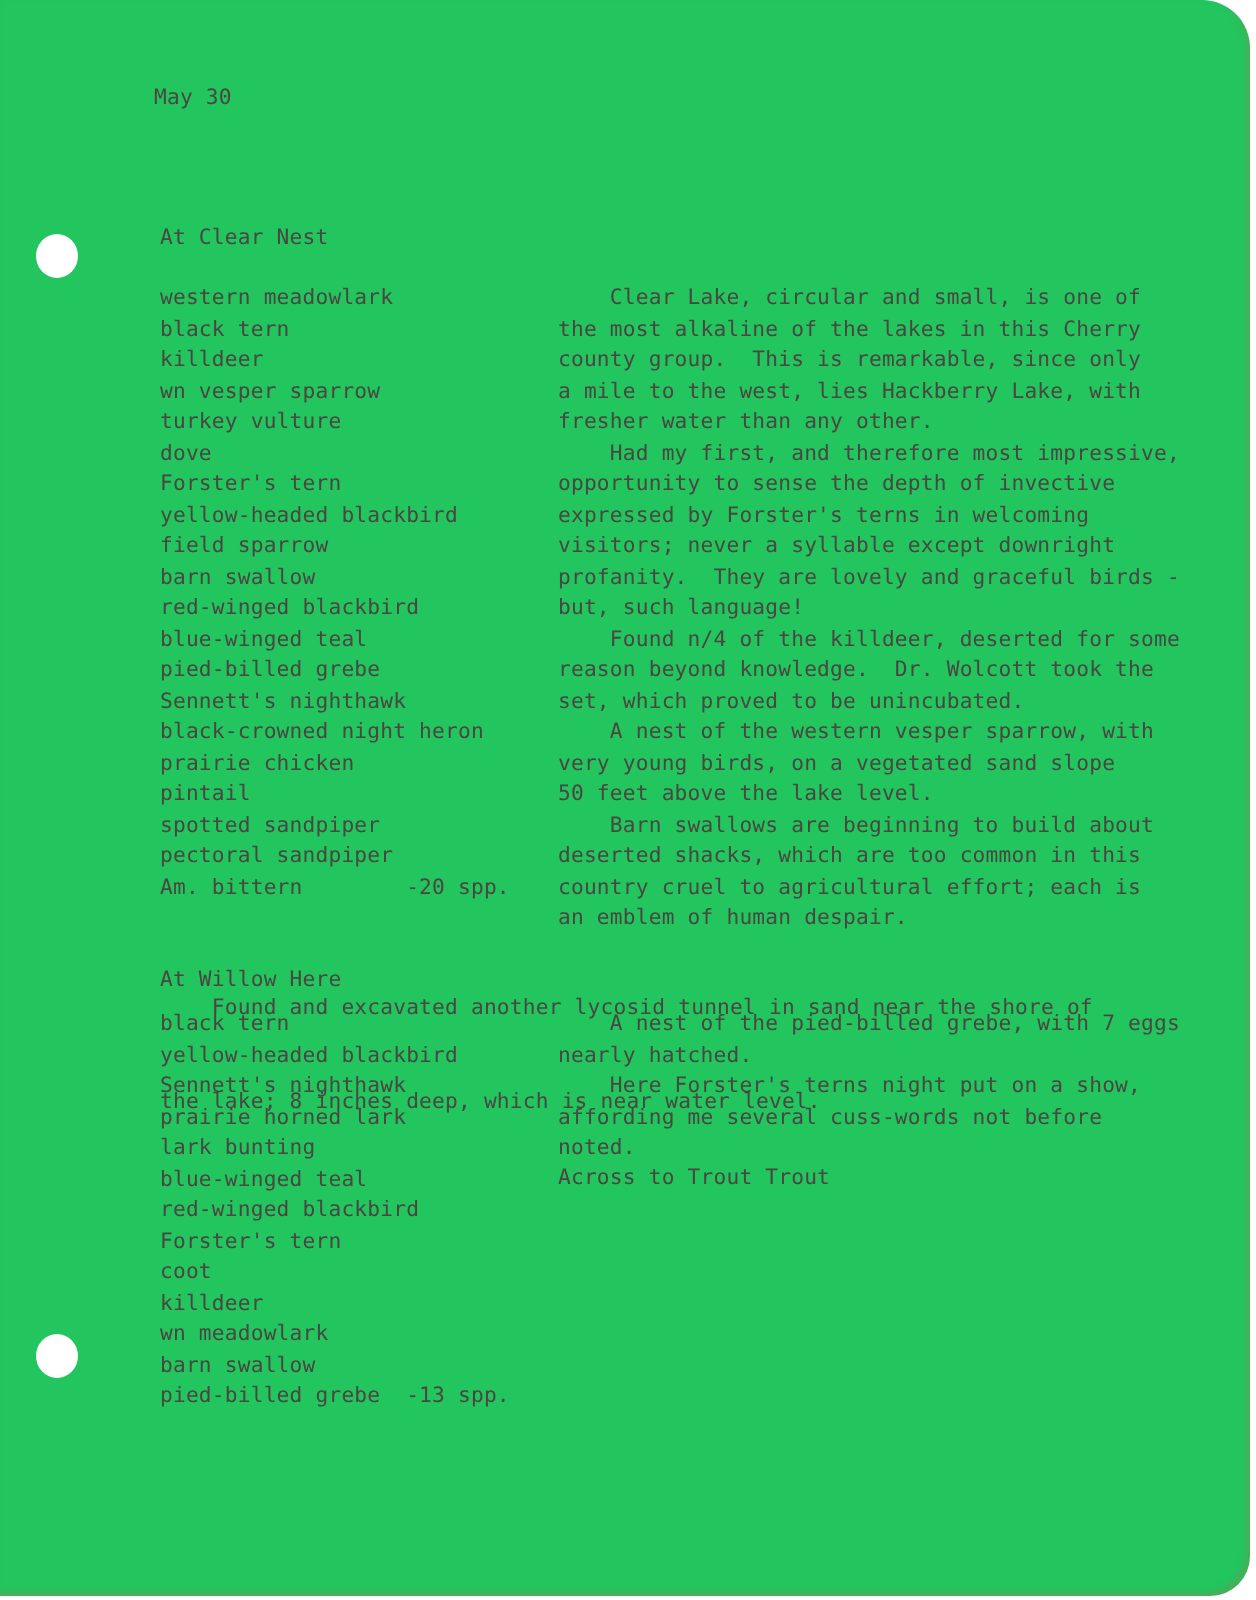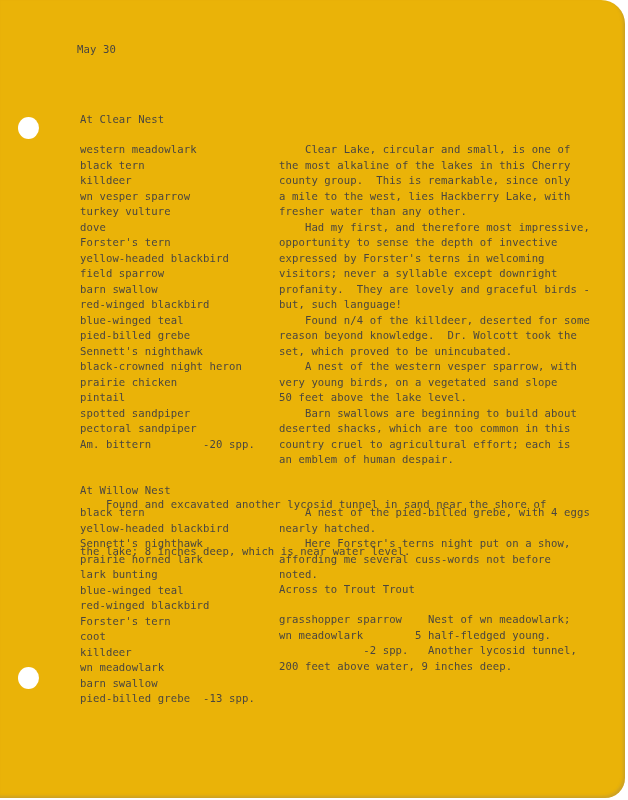--- a/index.html
+++ b/index.html
@@ -3,21 +3,21 @@
 <meta charset="utf-8">
 <style>
   html, body { margin: 0; padding: 0; }
   body {
     width: 628px; height: 800px; background: #ffffff; overflow: hidden;
     position: relative;
     font-family: "DejaVu Sans Mono", "Liberation Mono", monospace;
   }
   .page {
     position: absolute; left: 0; top: 0; width: 625px; height: 798px;
-    background: #eab308;
+    background: #22c55e;
     border-top-right-radius: 24px; border-bottom-right-radius: 20px;
     box-shadow: inset -2px -2px 3px rgba(150,130,90,0.35);
   }
   .hole {
     position: absolute; width: 21px; height: 22px; border-radius: 50%;
     background: #ffffff; left: 18px;
   }
   .t {
     position: absolute; white-space: pre; font-size: 10.6px; line-height: 15.5px;
     color: #4a4640; letter-spacing: 0.1px;
@@ -37,20 +37,19 @@
   <div class="t" style="left:80px; top:112px">At Clear Nest</div>
 
   <div class="t list" id="cl-species" style="left:80px; top:142px"><div>western meadowlark</div><div>black tern</div><div>killdeer</div><div>wn vesper sparrow</div><div>turkey vulture</div><div>dove</div><div>Forster's tern</div><div>yellow-headed blackbird</div><div>field sparrow</div><div>barn swallow</div><div>red-winged blackbird</div><div>blue-winged teal</div><div>pied-billed grebe</div><div>Sennett's nighthawk</div><div>black-crowned night heron</div><div>prairie chicken</div><div>pintail</div><div>spotted sandpiper</div><div>pectoral sandpiper</div><div>Am. bittern        -20 spp.</div></div>
   <div class="t list" id="cl-notes" style="left:279px; top:142px"><div>    Clear Lake, circular and small, is one of</div><div>the most alkaline of the lakes in this Cherry</div><div>county group.  This is remarkable, since only</div><div>a mile to the west, lies Hackberry Lake, with</div><div>fresher water than any other.</div><div>    Had my first, and therefore most impressive,</div><div>opportunity to sense the depth of invective</div><div>expressed by Forster's terns in welcoming</div><div>visitors; never a syllable except downright</div><div>profanity.  They are lovely and graceful birds -</div><div>but, such language!</div><div>    Found n/4 of the killdeer, deserted for some</div><div>reason beyond knowledge.  Dr. Wolcott took the</div><div>set, which proved to be unincubated.</div><div>    A nest of the western vesper sparrow, with</div><div>very young birds, on a vegetated sand slope</div><div>50 feet above the lake level.</div><div>    Barn swallows are beginning to build about</div><div>deserted shacks, which are too common in this</div><div>country cruel to agricultural effort; each is</div><div>an emblem of human despair.</div></div>
 
   <div class="t list" style="left:80px; top:466px">
     <div>    Found and excavated another lycosid tunnel in sand near the shore of</div>
     <div>the lake; 8 inches deep, which is near water level.</div>
   </div>
 
-  <div class="t" style="left:80px; top:479px; margin-top:4px">At Willow Nest</div>
+  <div class="t" style="left:80px; top:479px; margin-top:4px">At Willow Here</div>
 
   <div class="t list" id="wl-species" style="left:80px; top:505px"><div>black tern</div><div>yellow-headed blackbird</div><div>Sennett's nighthawk</div><div>prairie horned lark</div><div>lark bunting</div><div>blue-winged teal</div><div>red-winged blackbird</div><div>Forster's tern</div><div>coot</div><div>killdeer</div><div>wn meadowlark</div><div>barn swallow</div><div>pied-billed grebe  -13 spp.</div></div>
-  <div class="t list" id="wl-notes" style="left:279px; top:505px"><div>    A nest of the pied-billed grebe, with 4 eggs</div><div>nearly hatched.</div><div>    Here Forster's terns night put on a show,</div><div>affording me several cuss-words not before</div><div>noted.</div></div>
+  <div class="t list" id="wl-notes" style="left:279px; top:505px"><div>    A nest of the pied-billed grebe, with 7 eggs</div><div>nearly hatched.</div><div>    Here Forster's terns night put on a show,</div><div>affording me several cuss-words not before</div><div>noted.</div></div>
 
   <div class="t" style="left:279px; top:582px">Across to Trout Trout</div>
-  <div class="t list" id="tl-lines" style="left:279px; top:612px"><div>grasshopper sparrow    Nest of wn meadowlark;</div><div>wn meadowlark        5 half-fledged young.</div><div>             -2 spp.   Another lycosid tunnel,</div><div>200 feet above water, 9 inches deep.</div></div>
 </div>
 
 </body></html>

